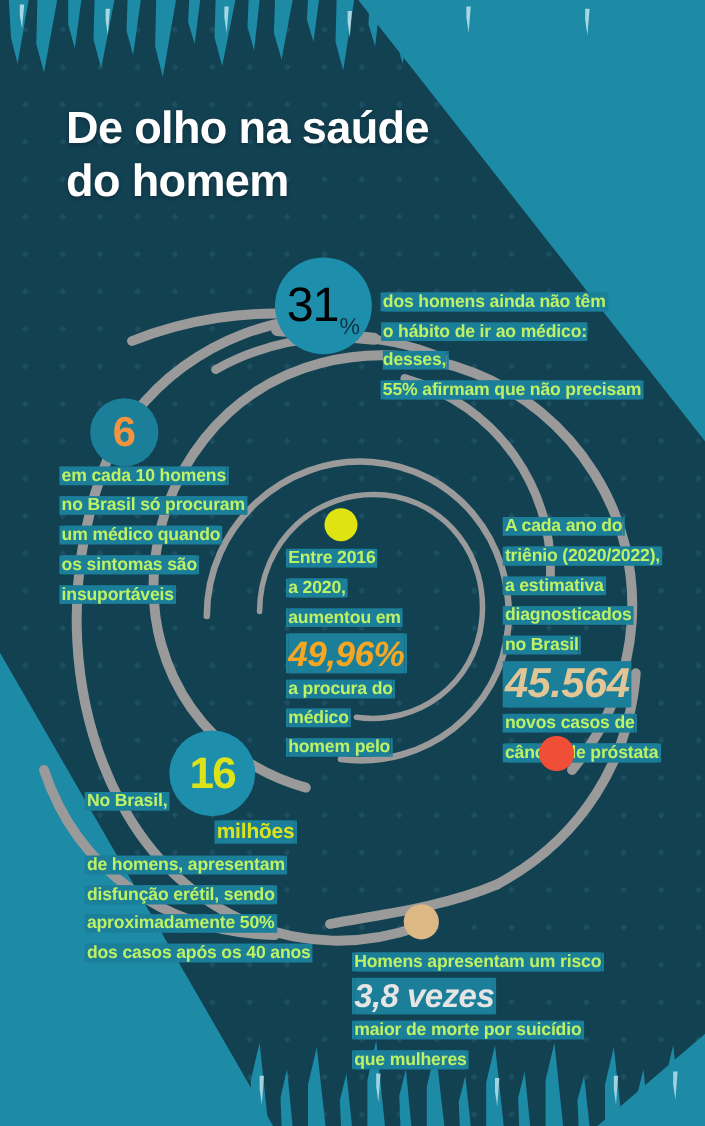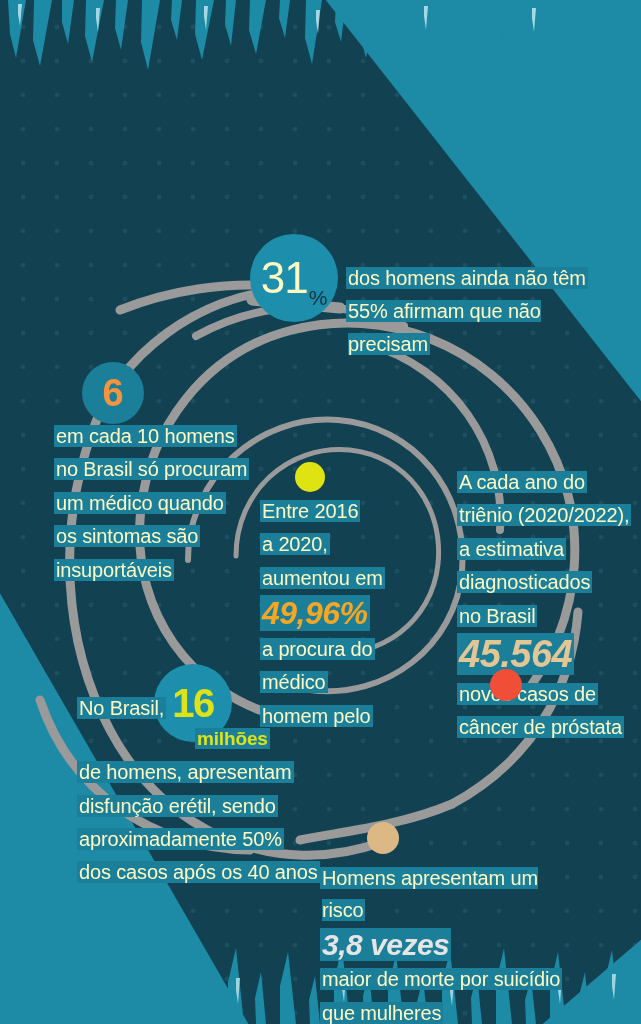--- a/index.html
+++ b/index.html
@@ -106,25 +106,25 @@
     line-height: 1.18;
     font-weight: bold;
     letter-spacing: -0.6px;
     text-shadow: 0 2px 4px rgba(0,0,0,0.28);
   }
   .title span { display: block; }
 
   
   .hl {
     display: inline;
-    color: #fef9c3;
+    color: #bef264;
     background: #1c7f9a;
     box-shadow: 2px 0 0 #1c7f9a, -2px 0 0 #1c7f9a;
-    font-size: 20px;
-    font-weight: normal;
+    font-size: 16px;
+    font-weight: bold;
     line-height: 1.62;
     letter-spacing: -0.15px;
   }
   .block { position: absolute; }
   .block .line { display: block; margin-bottom: 1px; }
 
   
   .bignum {
     display: inline;
     background: #1c7f9a;
@@ -144,21 +144,21 @@
   }
   .dot { position: absolute; border-radius: 50%; }
 
   
   .c31 {
     left: 250px; top: 234px;
     width: 88px; height: 88px;
     background: #1d8eab;
   }
   .c31 .num {
-    color: #fef9c3;
+    color: #000000;
     font-size: 44px;
     font-weight: 300;
     letter-spacing: -1px;
     line-height: 1;
   }
   .c31 .pct {
     color: #143244;
     font-size: 21px;
     font-weight: 400;
     margin-left: 1px;
@@ -203,21 +203,21 @@
     width: 78px; height: 78px;
     background: #1d8eab;
   }
   .c16 .num {
     color: #dde319;
     font-size: 40px;
     font-weight: bold;
     line-height: 1;
     letter-spacing: -1.5px;
   }
-  .blk16 { left: 79px; top: 692px; width: 250px; }
+  .blk16 { left: 79px; top: 716px; width: 250px; }
   .blk16 .milhoes {
     color: #dde319;
     font-size: 19px;
     font-weight: bold;
   }
 
   
   .blkBottom { left: 322px; top: 862px; width: 250px; }
   .blkBottom .big {
     color: #e5e5e5;
@@ -347,28 +347,33 @@
 
       <path d="M 120 310
                C 170 290, 226 282, 276 286" stroke-width="9"></path>
 
       <path d="M 252 300 L 340 308" stroke-width="11"></path>
 
       <path d="M 40 700 C 70 790, 150 848, 250 850" stroke-width="9"></path>
     </g>
   </svg>
 
+  <div class="title">
+    <span>De olho na saúde</span>
+    <span>do homem</span>
+  </div>
 
   <div class="circle c31">
     <span class="num">31</span>
     <span class="pct">%</span>
   </div>
 
   <div class="block blk31">
     <span class="line"><span class="hl">dos homens ainda não têm</span></span>
+    <span class="line"><span class="hl">o hábito de ir ao médico: desses,</span></span>
     <span class="line"><span class="hl">55% afirmam que não precisam</span></span>
   </div>
 
   <div class="circle c6">
     <span class="num">6</span>
   </div>
 
   <div class="block blk6">
     <span class="line"><span class="hl">em cada 10 homens</span></span>
     <span class="line"><span class="hl">no Brasil só procuram</span></span>

